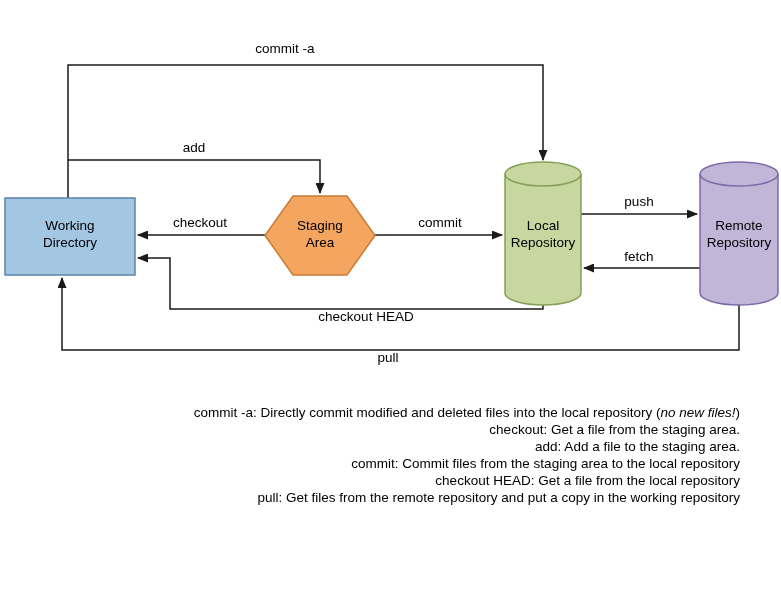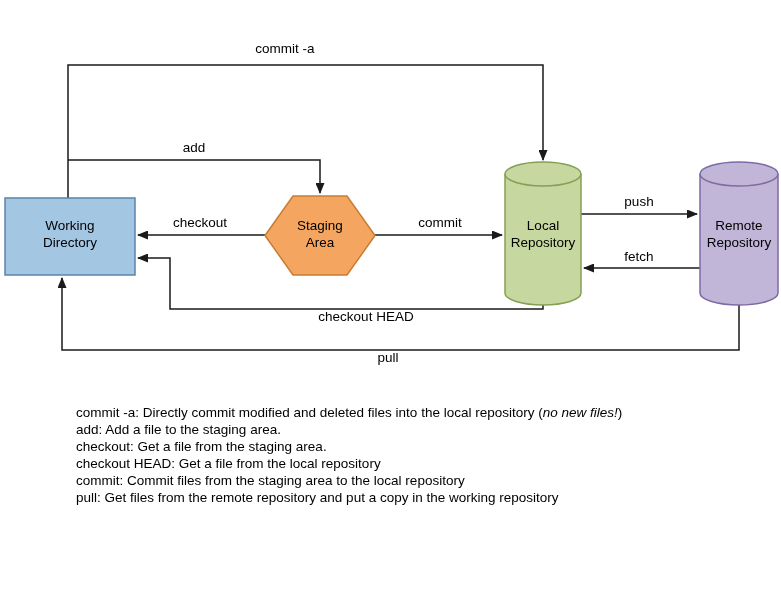--- a/index.html
+++ b/index.html
@@ -25,25 +25,26 @@
   }
   .node-label {
     font-family: "Liberation Sans", sans-serif;
     font-size: 13.5px;
     fill: #000000;
     text-anchor: middle;
   }
   .edge-label { text-anchor: middle; }
   #legend {
     position: absolute;
-    left: 76px;
+    left: 60px;
     top: 404px;
     width: 680px;
     font-size: 13.5px;
     color: #000000;
+    text-align: right;
   }
   #legend p {
     margin: 0;
     line-height: 17px;
     white-space: nowrap;
   }
 </style>
 </head>
 <body>
 
@@ -96,20 +97,20 @@
     <g>
       <path class="node-shape" d="M700,174 L700,293 A39,12 0 0 0 778,293 L778,174" fill="#c1b5d8" stroke="#7d6ba5"></path>
       <ellipse class="node-shape" cx="739" cy="174" rx="39" ry="12" fill="#c1b5d8" stroke="#7d6ba5"></ellipse>
       <text class="node-label" x="739" y="230">Remote</text>
       <text class="node-label" x="739" y="247">Repository</text>
     </g>
   </svg>
 
   <div id="legend">
     <p><span>commit -a: Directly commit modified and deleted files into the local repository (</span><i>no new files!</i><span>)</span></p>
+    <p>checkout: Get a file from the staging area.</p>
     <p>add: Add a file to the staging area.</p>
-    <p>checkout: Get a file from the staging area.</p>
+    <p>commit: Commit files from the staging area to the local repository</p>
     <p>checkout HEAD: Get a file from the local repository</p>
-    <p>commit: Commit files from the staging area to the local repository</p>
     <p>pull: Get files from the remote repository and put a copy in the working repository</p>
   </div>
 
 </div>
 
 </body></html>

